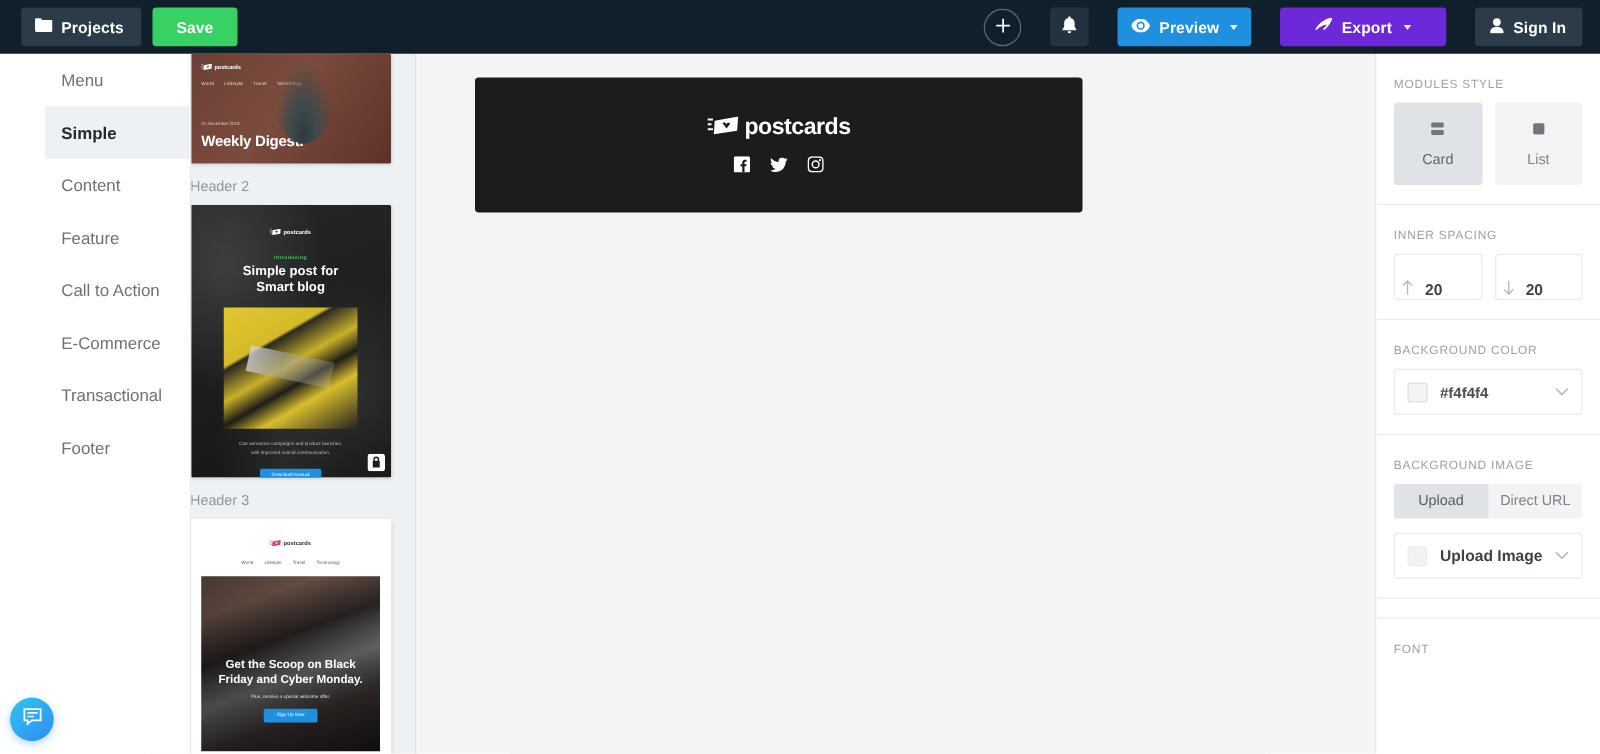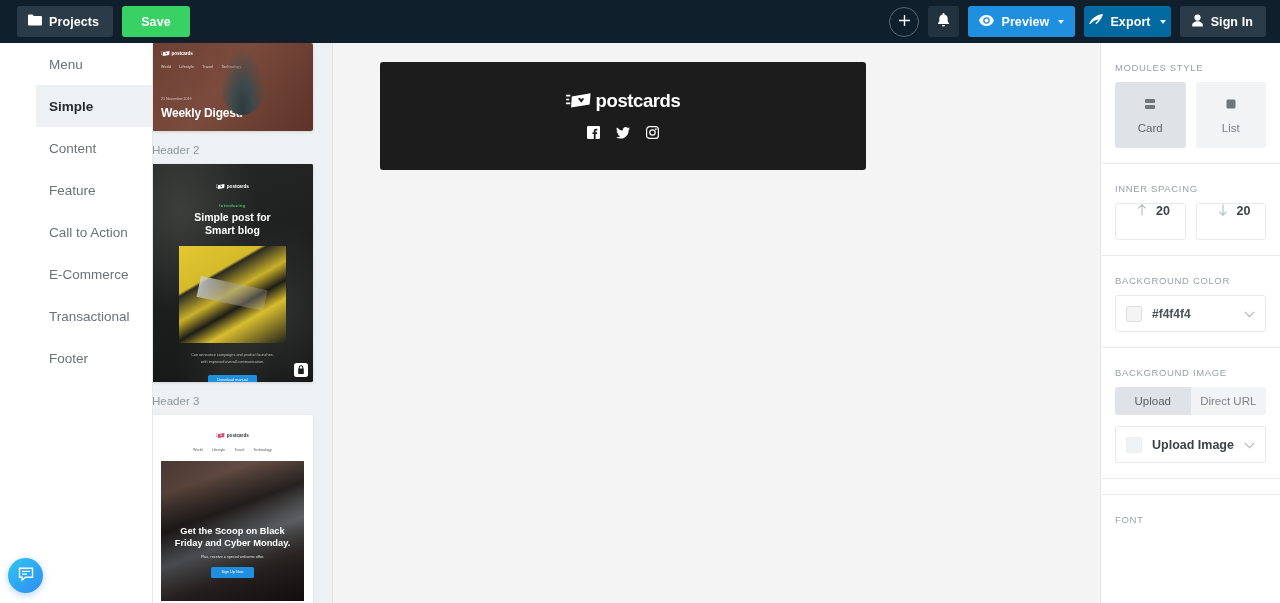--- a/index.html
+++ b/index.html
@@ -13,33 +13,33 @@
 
   
   .topbar {
     position: absolute; top: 0; left: 0;
     width: 1280px; height: 43px;
     background: #0f1f2b;
     display: flex; align-items: center;
     z-index: 50;
   }
   .topbar-left { display: flex; align-items: center; gap: 9px; padding-left: 17px; }
-  .topbar-right { margin-left: auto; display: flex; align-items: center; gap: 9px; padding-right: 14px; }
+  .topbar-right { margin-left: auto; display: flex; align-items: center; gap: 23px; padding-right: 14px; }
 
   .btn {
     display: inline-flex; align-items: center; justify-content: center;
     gap: 7px; height: 31px; border-radius: 3px;
     font-size: 12.5px; font-weight: bold; color: #fff;
     cursor: pointer; border: none; white-space: nowrap;
     padding: 0 12px; letter-spacing: .1px;
   }
   .btn-projects { background: #2b3b47; padding: 0 14px 0 11px; }
   .btn-save { background: #3ad162; background: #37d164; padding: 0 19px; }
   .btn-preview { background: #1f8fe0; padding: 0 11px; }
-  .btn-export { background: #0369a1; padding: 0 5px; }
+  .btn-export { background: #6d28d9; padding: 0 28px; }
   .btn-signin { background: #2b3b47; padding: 0 13px 0 11px; }
   .btn-bell { background: #22323e; width: 31px; padding: 0; }
   .btn-plus {
     width: 30px; height: 30px; border-radius: 50%;
     border: 1.5px solid #5a6a75; background: transparent;
     display: inline-flex; align-items: center; justify-content: center;
     cursor: pointer;
   }
   .caret { width: 0; height: 0; border-left: 3.5px solid transparent;
            border-right: 3.5px solid transparent; border-top: 4px solid #fff;
@@ -180,21 +180,21 @@
   .style-box {
     flex: 1; height: 66px; border-radius: 3px;
     background: #f2f3f5; display: flex; flex-direction: column;
     align-items: center; justify-content: center; gap: 9px;
     cursor: pointer; font-size: 11.5px; color: #7b8287;
   }
   .style-box.sel { background: #dfe3e8; color: #5e666b; }
   .spacing-row { display: flex; gap: 10px; }
   .spacing-box {
     flex: 1; height: 37px; border: 1px solid #e7e9eb; border-radius: 3px;
-    display: flex; align-items: flex-start; gap: 9px; padding-left: 21px;
+    display: flex; align-items: flex-end; gap: 9px; padding-left: 5px;
     font-size: 12.5px; font-weight: bold; color: #3c4347; cursor: text;
   }
   .color-field {
     height: 37px; border: 1px solid #e7e9eb; border-radius: 3px;
     display: flex; align-items: center; padding: 0 10px; gap: 10px;
     cursor: pointer;
   }
   .swatch { width: 16px; height: 16px; border-radius: 2px; border: 1px solid #dcdfe1; }
   .cf-text { font-size: 12px; color: #4a5257; font-weight: bold; flex: 1; }
   .chev { color: #b2b8bc; font-size: 11px; }

